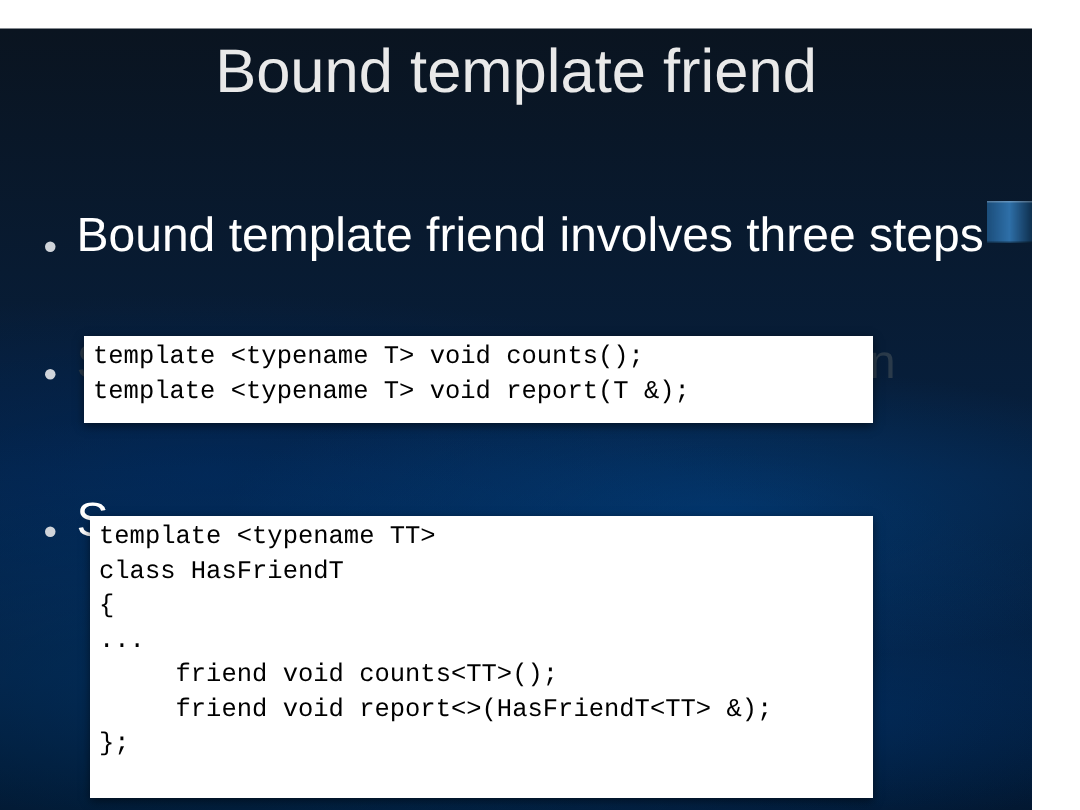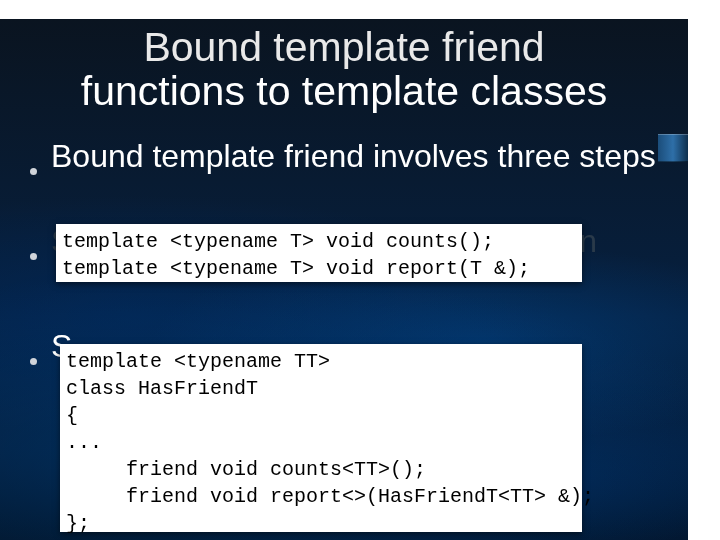--- a/index.html
+++ b/index.html
@@ -48,21 +48,21 @@
     border-bottom: 1px solid rgba(0,0,0,0.4);
   }
   .bullets {
     position: absolute;
     top: 120px;
     left: 30px;
     right: 30px;
   }
   .bullet {
     display: flex;
-    align-items: flex-end;
+    align-items: center;
     margin-bottom: 6px;
   }
   .dot {
     width: 7px;
     height: 7px;
     border-radius: 50%;
     background: #d0d4da;
     margin-top: 16px;
     margin-right: 14px;
     flex: 0 0 auto;
@@ -74,21 +74,21 @@
     font-weight: 400;
   }
   .hidden-bullet .btext {
     color: #2a3a4a;
   }
   .codebox {
     position: absolute;
     background: #ffffff;
     color: #000000;
     font-family: "Consolas", "Courier New", monospace;
-    font-size: 20px;
+    font-size: 17px;
     line-height: 1.35;
     white-space: pre;
     box-shadow: 0 2px 6px rgba(0,0,0,0.5);
     padding: 4px 6px;
   }
   #code1 {
     left: 56px;
     top: 205px;
     width: 514px;
     height: 50px;
@@ -103,21 +103,20 @@
   .bullet3 { position: absolute; top: 310px; left: 30px; }
   .bullet3 .btext { letter-spacing: 0.5px; }
 </style>
 </head>
 <body>
 
 <div class="slide">
 
   <div class="title">
     <span>Bound template friend</span><br>
-    <span class="line2">functions to template classes</span>
   </div>
 
   <div class="accent"></div>
 
   <div class="bullets">
     <div class="bullet">
       <div class="dot"></div>
       <div class="btext">Bound template friend involves three steps</div>
     </div>
   </div>

